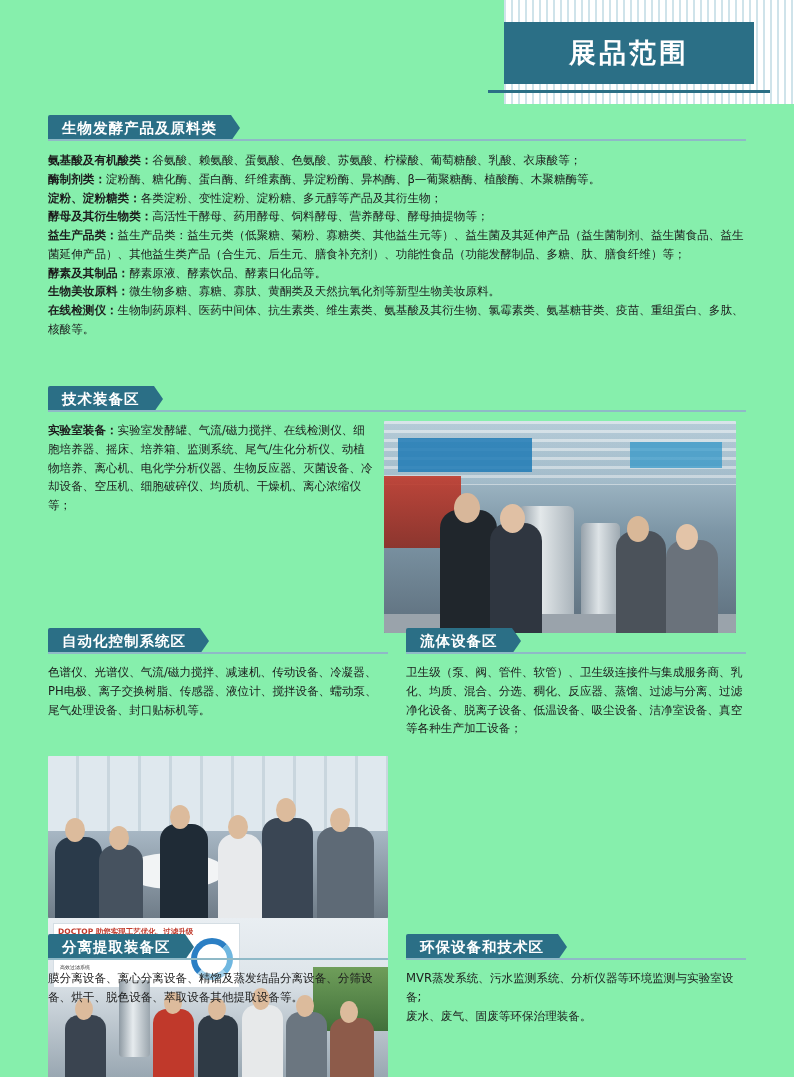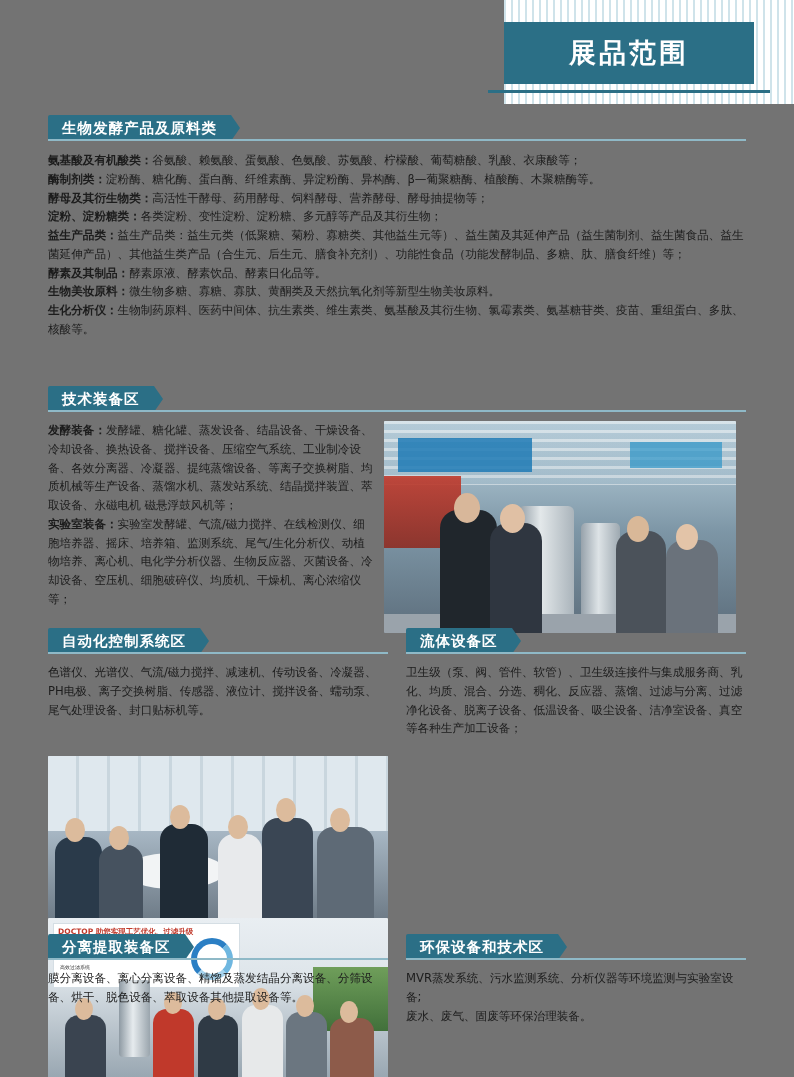--- a/index.html
+++ b/index.html
@@ -5,21 +5,21 @@
   * { box-sizing: border-box; }
   html, body {
     margin: 0; padding: 0;
     width: 794px; height: 1077px;
     background: #ffffff;
     font-family: "DejaVu Sans", "Liberation Sans", sans-serif;
   }
   .page {
     position: relative;
     width: 794px; height: 1077px;
-    background: #737373;
+    background: #86efac;
     overflow: hidden;
   }
   
   .header {
     position: absolute;
     top: 0; left: 0;
     width: 794px; height: 104px;
   }
   .hdr-stripes {
     position: absolute;
@@ -344,50 +344,47 @@
       <div class="rule"></div>
     </div>
     <div class="sec1-body body-txt">
       <p class="para">
         <b>氨基酸及有机酸类：</b><span>谷氨酸、赖氨酸、蛋氨酸、色氨酸、苏氨酸、柠檬酸、葡萄糖酸、乳酸、衣康酸等；</span>
       </p>
       <p class="para">
         <b>酶制剂类：</b><span>淀粉酶、糖化酶、蛋白酶、纤维素酶、异淀粉酶、异构酶、β—葡聚糖酶、植酸酶、木聚糖酶等。</span>
       </p>
       <p class="para">
+        <b>淀粉、淀粉糖类：</b><span>各类淀粉、变性淀粉、淀粉糖、多元醇等产品及其衍生物；</span>
+      </p>
+      <p class="para">
         <b>酵母及其衍生物类：</b><span>高活性干酵母、药用酵母、饲料酵母、营养酵母、酵母抽提物等；</span>
       </p>
       <p class="para">
-        <b>淀粉、淀粉糖类：</b><span>各类淀粉、变性淀粉、淀粉糖、多元醇等产品及其衍生物；</span>
-      </p>
-      <p class="para">
         <b>益生产品类：</b><span>益生产品类：益生元类（低聚糖、菊粉、寡糖类、其他益生元等）、益生菌及其延伸产品（益生菌制剂、益生菌食品、益生菌延伸产品）、其他益生类产品（合生元、后生元、膳食补充剂）、功能性食品（功能发酵制品、多糖、肽、膳食纤维）等；</span>
       </p>
       <p class="para">
         <b>酵素及其制品：</b><span>酵素原液、酵素饮品、酵素日化品等。</span>
       </p>
       <p class="para">
         <b>生物美妆原料：</b><span>微生物多糖、寡糖、寡肽、黄酮类及天然抗氧化剂等新型生物美妆原料。</span>
       </p>
       <p class="para">
-        <b>生化分析仪：</b><span>生物制药原料、医药中间体、抗生素类、维生素类、氨基酸及其衍生物、氯霉素类、氨基糖苷类、疫苗、重组蛋白、多肽、核酸等。</span>
+        <b>在线检测仪：</b><span>生物制药原料、医药中间体、抗生素类、维生素类、氨基酸及其衍生物、氯霉素类、氨基糖苷类、疫苗、重组蛋白、多肽、核酸等。</span>
       </p>
     </div>
   </div>
 
   <div class="sec2">
     <div class="sec-head">
       <div class="bar">技术装备区</div>
       <div class="rule"></div>
     </div>
     <div class="sec2-cols">
       <div class="sec2-text body-txt">
-        <p class="para">
-          <b>发酵装备：</b><span>发酵罐、糖化罐、蒸发设备、结晶设备、干燥设备、冷却设备、换热设备、搅拌设备、压缩空气系统、工业制冷设备、各效分离器、冷凝器、提纯蒸馏设备、等离子交换树脂、均质机械等生产设备、蒸馏水机、蒸发站系统、结晶搅拌装置、萃取设备、永磁电机 磁悬浮鼓风机等；</span>
-        </p>
         <p class="para">
           <b>实验室装备：</b><span>实验室发酵罐、气流/磁力搅拌、在线检测仪、细胞培养器、摇床、培养箱、监测系统、尾气/生化分析仪、动植物培养、离心机、电化学分析仪器、生物反应器、灭菌设备、冷却设备、空压机、细胞破碎仪、均质机、干燥机、离心浓缩仪等；</span>
         </p>
       </div>
       <div class="sec2-img photo photo-hall">
         <div class="ceiling"></div>
         <div class="banner"></div>
         <div class="banner2"></div>
         <div class="redwall"></div>
         <div class="tank"></div>

